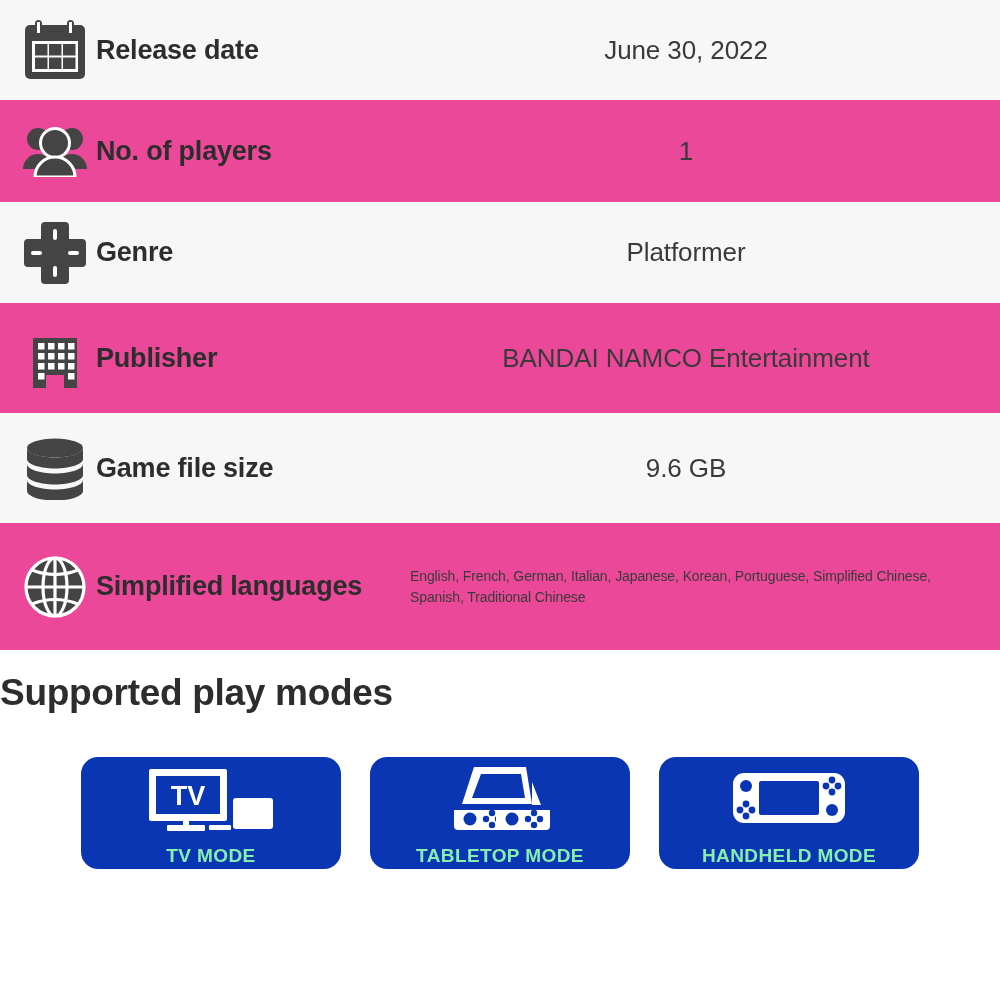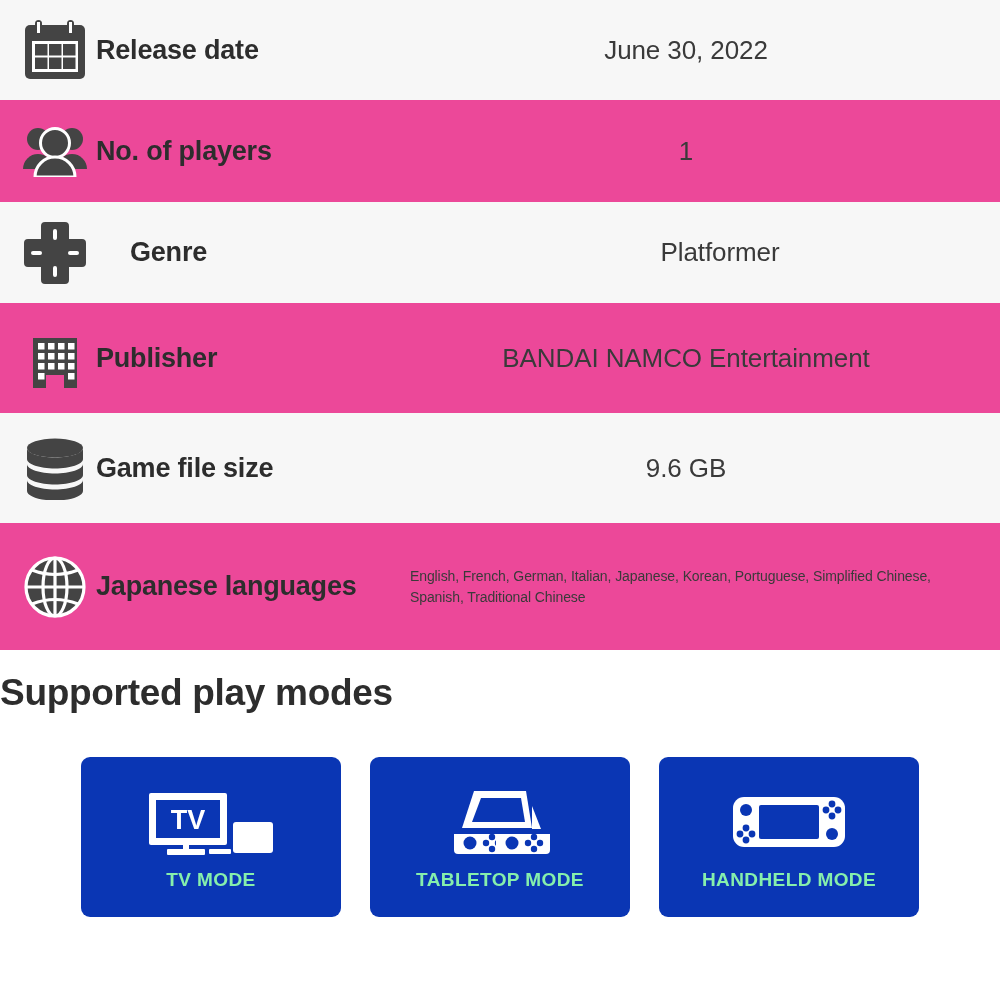--- a/index.html
+++ b/index.html
@@ -24,21 +24,21 @@
     display: flex;
     align-items: center;
     width: 1000px;
     padding: 0 24px 0 22px;
   }
   .spec-row.alt  { background: #f7f7f7; }
   .spec-row.plain{ background: #ec4899; justify-content: flex-end; }
 
   .row-h100 { height: 100px; }
   .row-h102 { height: 102px; }
-  .row-h101 { height: 101px; gap: 34px; }
+  .row-h101 { height: 101px; }
   .row-h110 { height: 110px; }
   .row-h127 { height: 127px; }
 
   .spec-icon {
     flex: 0 0 74px;
     height: 64px;
     display: flex;
     align-items: center;
     justify-content: flex-start;
   }
@@ -87,23 +87,23 @@
     letter-spacing: -0.3px;
   }
   .modes-row {
     display: flex;
     justify-content: center;
     gap: 29px;
     margin-top: 43px;
   }
   .mode-card {
     width: 260px;
-    height: 160px;
+    height: 112px;
     background: #0a36b4;
-    border-radius: 9px;
+    border-radius: 17px;
     display: flex;
     flex-direction: column;
     align-items: center;
     justify-content: center;
     color: #ffffff;
   }
   .mode-art {
     height: 78px;
     display: flex;
     align-items: center;
@@ -222,21 +222,21 @@
           <g stroke="#ffffff" stroke-width="3.2" fill="none">
             <ellipse cx="33" cy="33" rx="29" ry="29"></ellipse>
             <ellipse cx="33" cy="33" rx="12" ry="29"></ellipse>
             <line x1="4" y1="33" x2="62" y2="33"></line>
             <path d="M10 16 q23 9 46 0"></path>
             <path d="M10 50 q23 -9 46 0"></path>
             <line x1="33" y1="4" x2="33" y2="62"></line>
           </g>
         </svg>
       </div>
-      <div class="spec-label two-line">Japanese languages</div>
+      <div class="spec-label two-line">Simplified languages</div>
       <div class="spec-value langs">English, French, German, Italian, Japanese, Korean, Portuguese, Simplified Chinese, Spanish, Traditional Chinese</div>
     </div>
   </div>
 
   <div class="modes-section">
     <div class="modes-title">Supported play modes</div>
 
     <div class="modes-row">
 
       <div class="mode-card">

